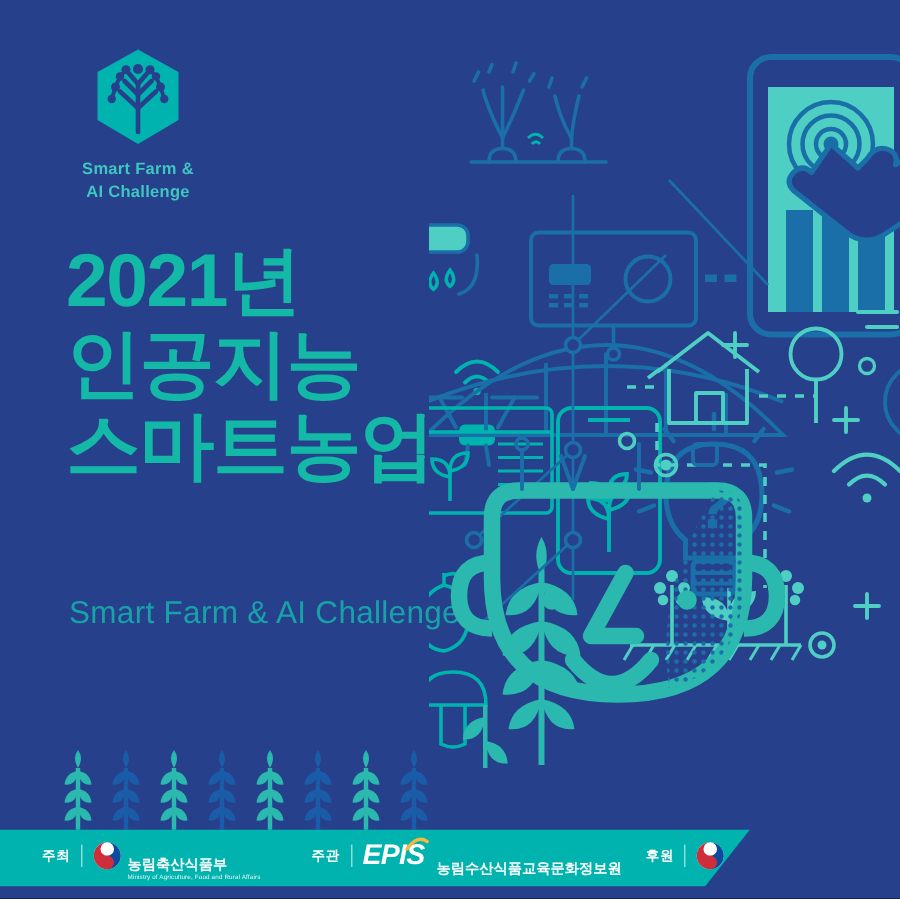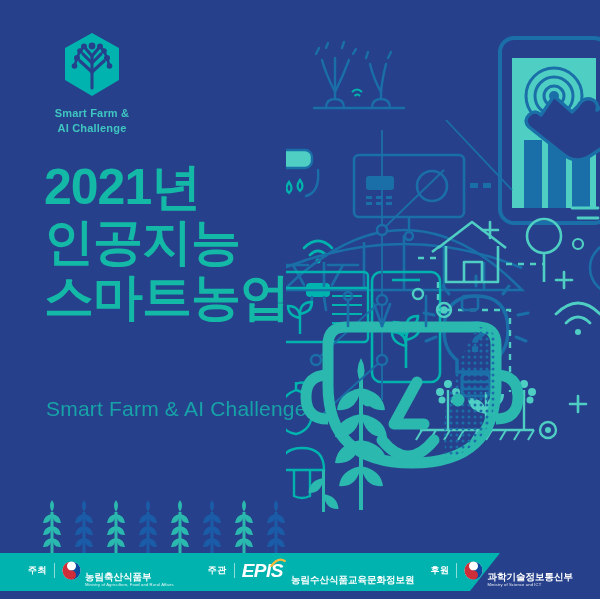--- a/index.html
+++ b/index.html
@@ -560,21 +560,17 @@
       <span class="gap-md"></span>
 
       <div class="f-group">
         <span class="f-role">후원</span>
         <span class="f-div"></span>
         <svg class="f-emblem" viewBox="0 0 40 40">
           <circle cx="20" cy="20" r="19" fill="#ffffff"></circle>
           <path d="M20 1 a19 19 0 0 1 0 38 a9.5 9.5 0 0 1 0 -19 a9.5 9.5 0 0 0 0 -19 Z" fill="#0B4A9E"></path>
           <path d="M20 1 a19 19 0 0 0 0 38 a9.5 9.5 0 0 0 0 -19 a9.5 9.5 0 0 1 0 -19 Z" fill="#CD2E3A"></path>
         </svg>
-        <span class="f-names">
-          <span class="f-ko">과학기술정보통신부</span>
-          <span class="f-en">Ministry of Science and ICT</span>
-        </span>
       </div>
     </div>
   </div>
 
 </div>
 
 </body></html>

